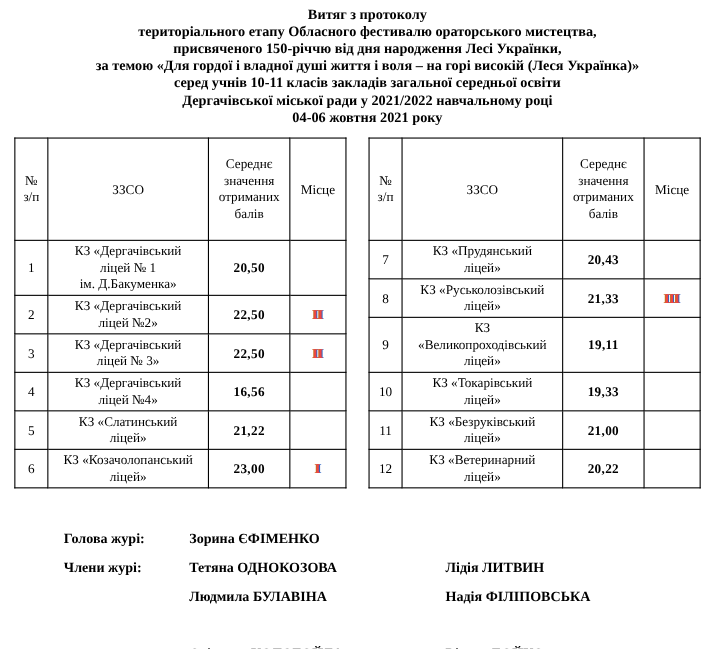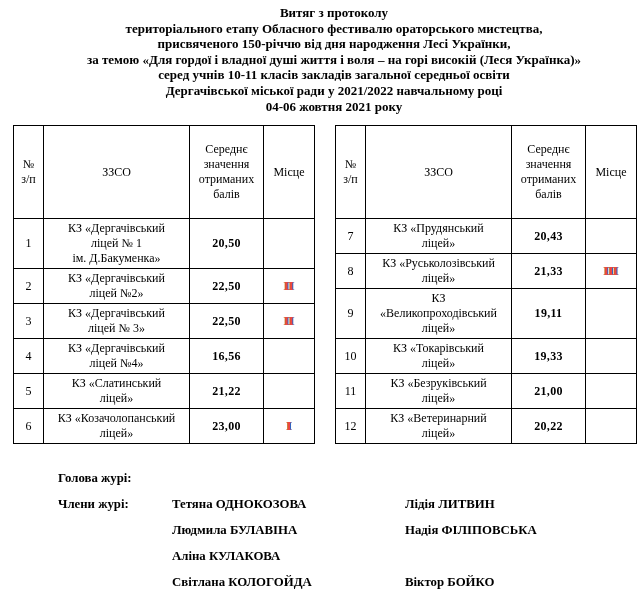--- a/index.html
+++ b/index.html
@@ -73,20 +73,21 @@
     display: grid;
     grid-template-columns: 114px 233px auto;
     height: 26px;
     align-items: start;
   }
   .jury-label, .jury-name {
     font-size: 12.8px;
     line-height: 16px;
     font-weight: bold;
     white-space: nowrap;
+    margin-top: 12px;
   }
 </style>
 </head>
 <body>
 
 <div class="page">
 
   <header class="title-block">
     <div class="title-line">Витяг з протоколу</div>
     <div class="title-line">територіального етапу Обласного фестивалю ораторського мистецтва,</div>
@@ -229,35 +230,35 @@
           <td class="place"></td>
         </tr>
       </tbody>
     </table>
 
   </main>
 
   <footer class="jury">
     <div class="jury-row">
       <div class="jury-label">Голова журі:</div>
+      <div class="jury-name">Зорина ЄФІМЕНКО</div>
       <div class="jury-name"></div>
     </div>
     <div class="jury-row">
       <div class="jury-label">Члени журі:</div>
       <div class="jury-name">Тетяна ОДНОКОЗОВА</div>
       <div class="jury-name">Лідія ЛИТВИН</div>
     </div>
     <div class="jury-row">
       <div class="jury-label"></div>
       <div class="jury-name">Людмила БУЛАВІНА</div>
       <div class="jury-name">Надія ФІЛІПОВСЬКА</div>
     </div>
     <div class="jury-row">
       <div class="jury-label"></div>
-      <div class="jury-name">Аліна КУЛАКОВА</div>
     </div>
     <div class="jury-row">
       <div class="jury-label"></div>
       <div class="jury-name">Світлана КОЛОГОЙДА</div>
       <div class="jury-name">Віктор БОЙКО</div>
     </div>
   </footer>
 
 </div>
 

